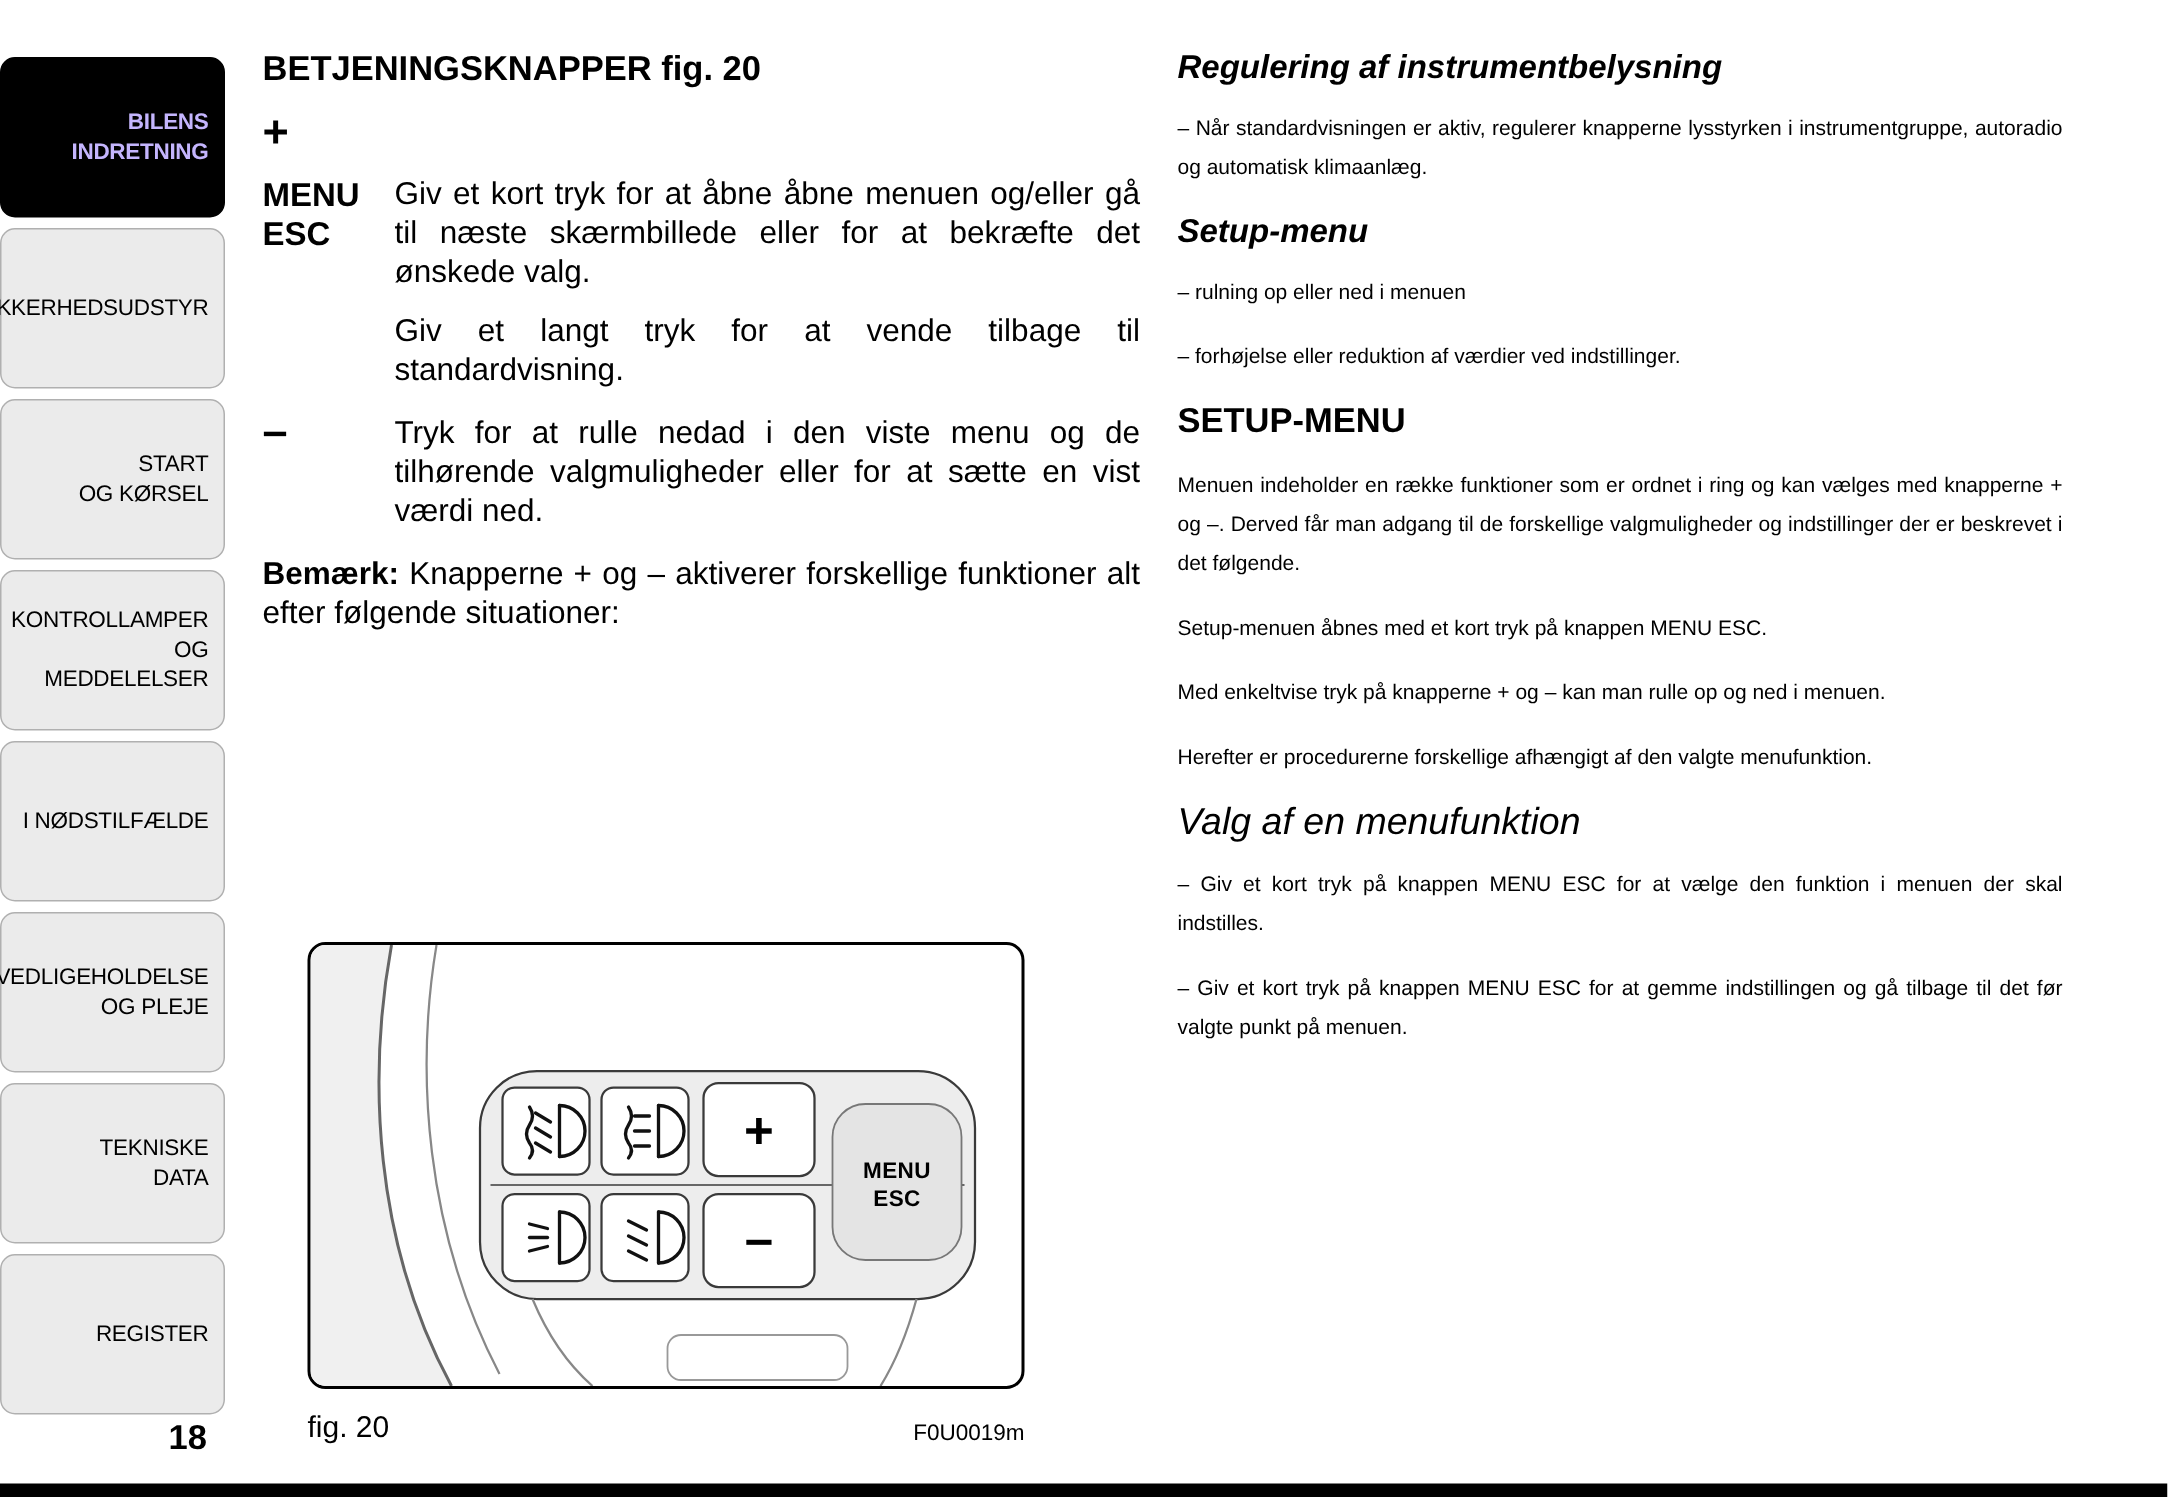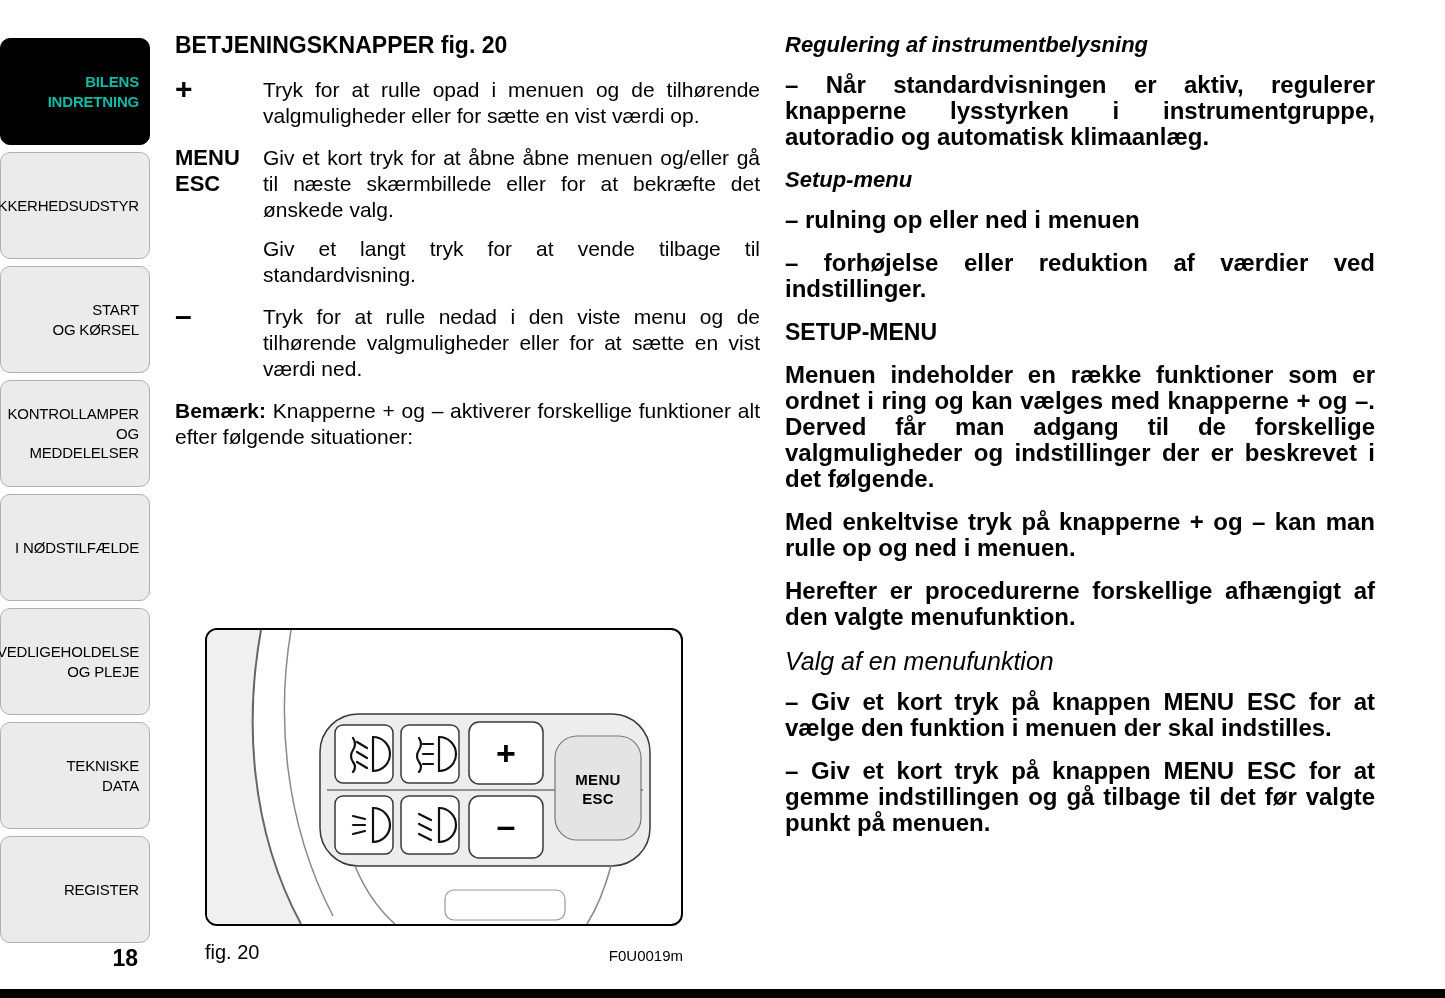--- a/index.html
+++ b/index.html
@@ -9,21 +9,21 @@
   }
   
   .sidebar{position:absolute;left:0;top:38px;width:150px;}
   .tab{
     box-sizing:border-box;height:107px;margin-bottom:7px;border-radius:10px;
     background:#ebebeb;border:1px solid #b0b0b0;
     display:flex;align-items:center;justify-content:flex-end;
     text-align:right;padding:4px 10px 4px 6px;
     font-size:15px;line-height:1.3;white-space:pre-line;letter-spacing:-0.2px;
   }
-  .tab.active{background:#000;color:#14b8a6;border-color:#000;font-weight:bold;}
+  .tab.active{background:#000;color:#c4b5fd;border-color:#000;font-weight:bold;}
   .page-number{
     position:absolute;left:0;top:945px;width:138px;text-align:right;
     font-size:23px;font-weight:bold;
   }
   
   .left-col{position:absolute;left:175px;top:32px;width:585px;}
   .left-col h1{font-size:23px;margin:0 0 18px;font-weight:bold;}
   .hang{display:flex;margin-bottom:16px;}
   .hang .sym{flex:0 0 88px;font-weight:bold;white-space:pre-line;}
   .sym-plus,.sym-minus{font-size:30px;line-height:24px;}
@@ -47,21 +47,21 @@
     display:flex;justify-content:space-between;align-items:flex-end;
   }
   .fig-caption{font-size:20px;}
   .fig-code{font-size:15px;text-align:center;}
   
   .right-col{position:absolute;left:785px;top:32px;width:590px;}
   .rc-it-head{font-size:22px;font-weight:bold;font-style:italic;margin:8px 0 14px;}
   .rc-it-head:first-child{margin-top:0;}
   .rc-b-head{font-size:23px;font-weight:bold;margin:14px 0 16px;}
   .rc-it-sub{font-size:25px;font-style:italic;margin:4px 0 13px;}
-  .rc-para{font-size:24px;line-height:26px;text-align:justify;margin:3px 0 17px;font-weight:bold;}
+  .rc-para{font-size:14px;line-height:26px;text-align:justify;margin:3px 0 17px;}
   
   .bottom-bar{position:absolute;left:0;top:989px;width:1445px;height:9px;background:#000;}
 </style>
 </head>
 <body>
 
 <aside class="sidebar">
   <div class="tab active">BILENS
 INDRETNING</div>
   <div class="tab">SIKKERHEDSUDSTYR</div>
@@ -76,21 +76,20 @@
 DATA</div>
   <div class="tab">REGISTER</div>
 </aside>
 <div class="page-number">18</div>
 
 <main class="left-col">
   <h1>BETJENINGSKNAPPER fig. 20</h1>
 
   <div class="hang">
     <div class="sym sym-plus">+</div>
-    <div class="txt">Tryk for at rulle opad i menuen og de tilhørende valgmuligheder eller for sætte en vist værdi op.</div>
   </div>
 
   <div class="hang">
     <div class="sym sym-menu">MENU
 ESC</div>
     <div class="txt">
       <p>Giv et kort tryk for at åbne åbne menuen og/eller gå til næste skærmbillede eller for at bekræfte det ønskede valg.</p>
       <p>Giv et langt tryk for at vende tilbage til standardvisning.</p>
     </div>
   </div>
@@ -175,20 +174,21 @@
 </div>
 
 <section class="right-col">
   <div class="rc-it-head">Regulering af instrumentbelysning</div>
   <div class="rc-para">– Når standardvisningen er aktiv, regulerer knapperne lysstyrken i instrumentgruppe, autoradio og automatisk klimaanlæg.</div>
   <div class="rc-it-head">Setup-menu</div>
   <div class="rc-para">– rulning op eller ned i menuen</div>
   <div class="rc-para">– forhøjelse eller reduktion af værdier ved indstillinger.</div>
   <div class="rc-b-head">SETUP-MENU</div>
   <div class="rc-para">Menuen indeholder en række funktioner som er ordnet i ring og kan vælges med knapperne + og –. Derved får man adgang til de forskellige valgmuligheder og indstillinger der er beskrevet i det følgende.</div>
+  <div class="rc-para">Setup-menuen åbnes med et kort tryk på knappen MENU ESC.</div>
   <div class="rc-para">Med enkeltvise tryk på knapperne + og – kan man rulle op og ned i menuen.</div>
   <div class="rc-para">Herefter er procedurerne forskellige afhængigt af den valgte menufunktion.</div>
   <div class="rc-it-sub">Valg af en menufunktion</div>
   <div class="rc-para">– Giv et kort tryk på knappen MENU ESC for at vælge den funktion i menuen der skal indstilles.</div>
   <div class="rc-para">– Giv et kort tryk på knappen MENU ESC for at gemme indstillingen og gå tilbage til det før valgte punkt på menuen.</div>
 </section>
 
 <div class="bottom-bar"></div>
 
 </body></html>

